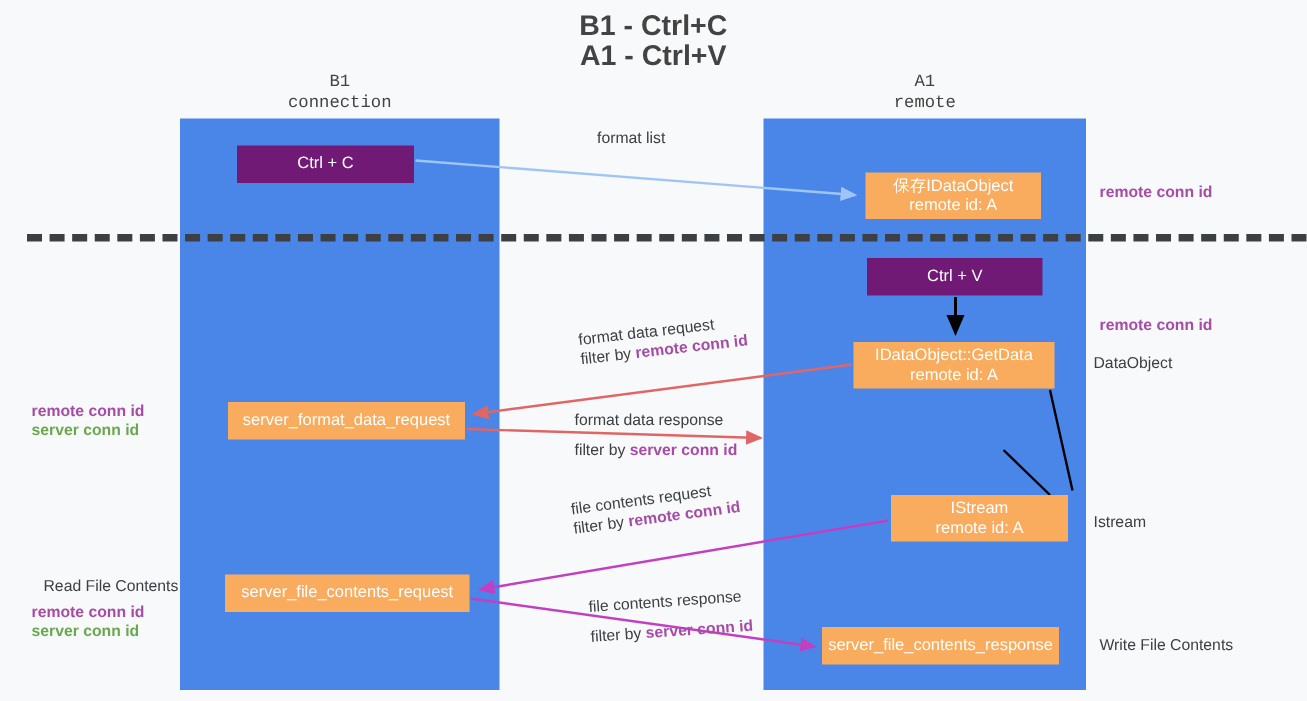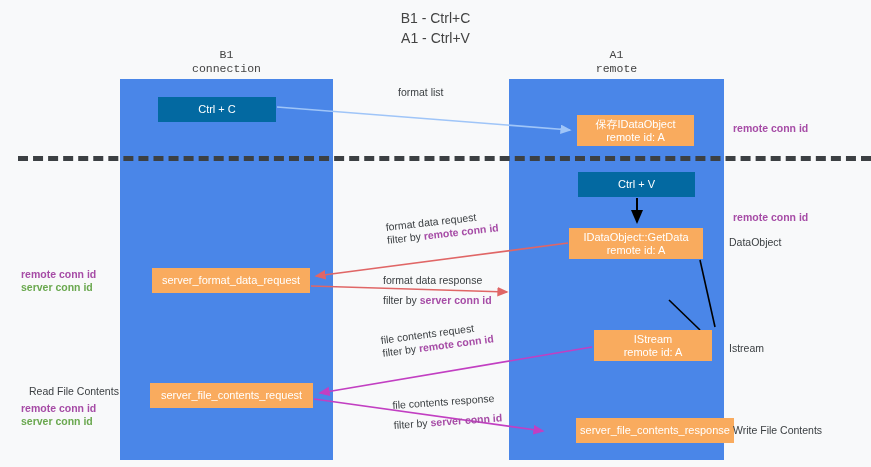--- a/index.html
+++ b/index.html
@@ -20,47 +20,47 @@
   .lane-head{
     position:absolute;text-align:center;color:#434343;
     font-size:11.5px;line-height:13.5px;font-family:Liberation Mono, monospace;
   }
   #head-b1{left:120px;top:48px;width:213px;}
   #head-a1{left:509px;top:48px;width:215px;}
 
   
   #title{
     position:absolute;left:0;top:8px;width:871px;text-align:center;
-    color:#434343;font-size:14px;line-height:20px;
+    color:#434343;font-size:19px;line-height:20px;font-weight:bold;
   }
 
   
   #dash{
     position:absolute;left:18px;top:156px;width:853px;height:0;
     border-top:5px dashed #3c4043;
   }
 
   
   .node{
     position:absolute;display:flex;align-items:center;justify-content:center;
     text-align:center;color:#ffffff;font-size:11px;line-height:13px;
     box-sizing:border-box;padding:2px 4px;
   }
-  .green{background:#0369a1;}
+  .green{background:#701a75;}
   .orange{background:#f9ab5e;}
 
   #n-ctrlc{left:158px;top:97px;width:118px;height:25px;}
   #n-idataobj{left:577px;top:115px;width:117px;height:31px;}
   #n-ctrlv{left:578px;top:172px;width:117px;height:25px;}
   #n-getdata{left:569px;top:228px;width:134px;height:31px;text-align:center;}
   #n-fmtresp{left:513px;top:279px;width:158px;height:25px;}
   #n-istream{left:594px;top:330px;width:118px;height:31px;}
   #n-fmtreq{left:152px;top:268px;width:158px;height:25px;}
   #n-filereq{left:150px;top:383px;width:163px;height:25px;}
-  #n-fileresp{left:548px;top:418px;width:158px;height:25px;margin-left:28px;}
+  #n-fileresp{left:548px;top:418px;width:158px;height:25px;}
 
   
   .anno{position:absolute;color:#3c4043;font-size:10.5px;line-height:13px;white-space:nowrap;}
   .purple{color:#a64ca6;font-weight:bold;}
   .green-t{color:#6aa84f;font-weight:bold;}
 
   #a-rc-1{left:733px;top:122px;}
   #a-rc-2{left:733px;top:211px;}
   #a-dataobject{left:729px;top:236px;}
   #a-istream{left:729px;top:342px;}

